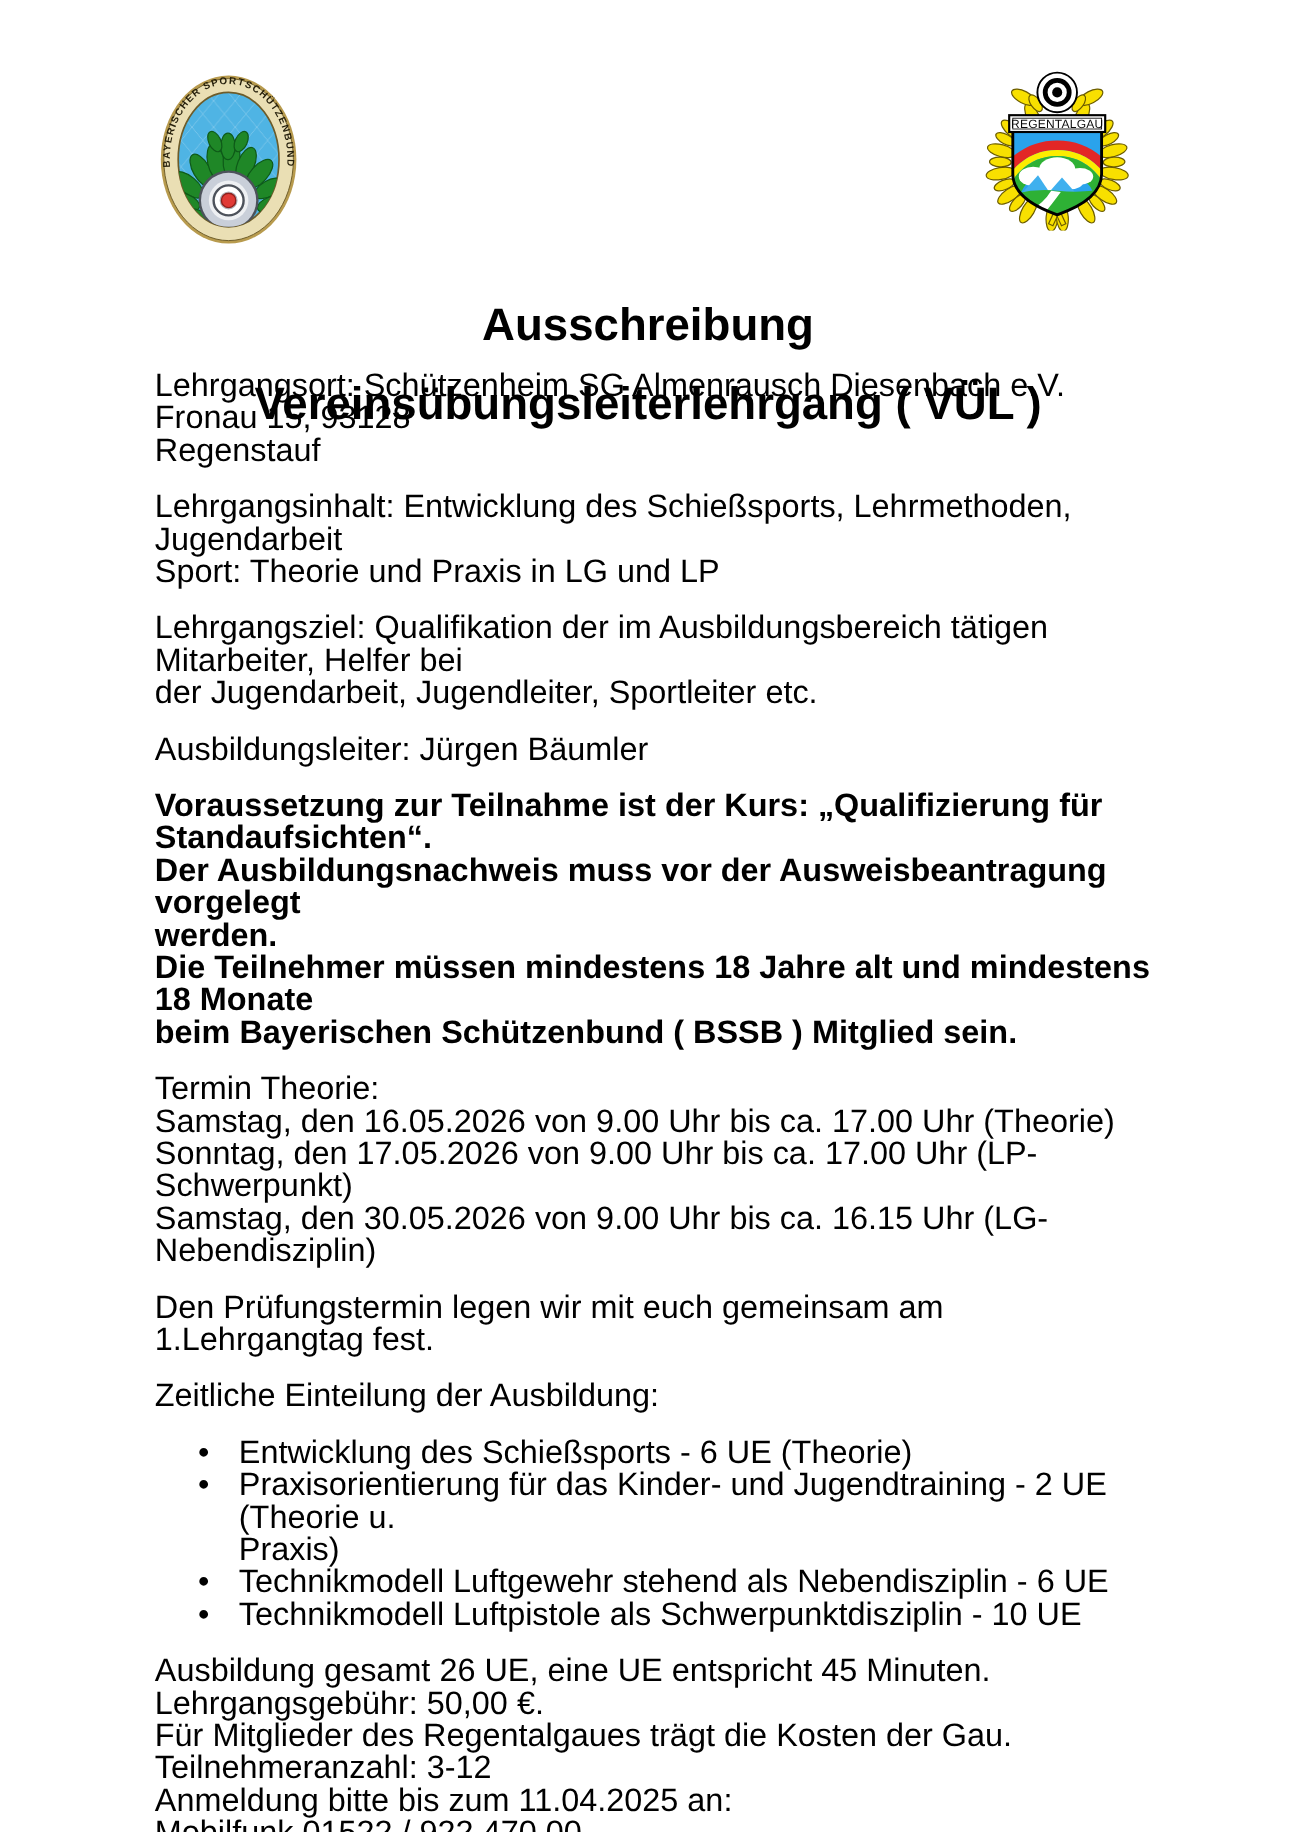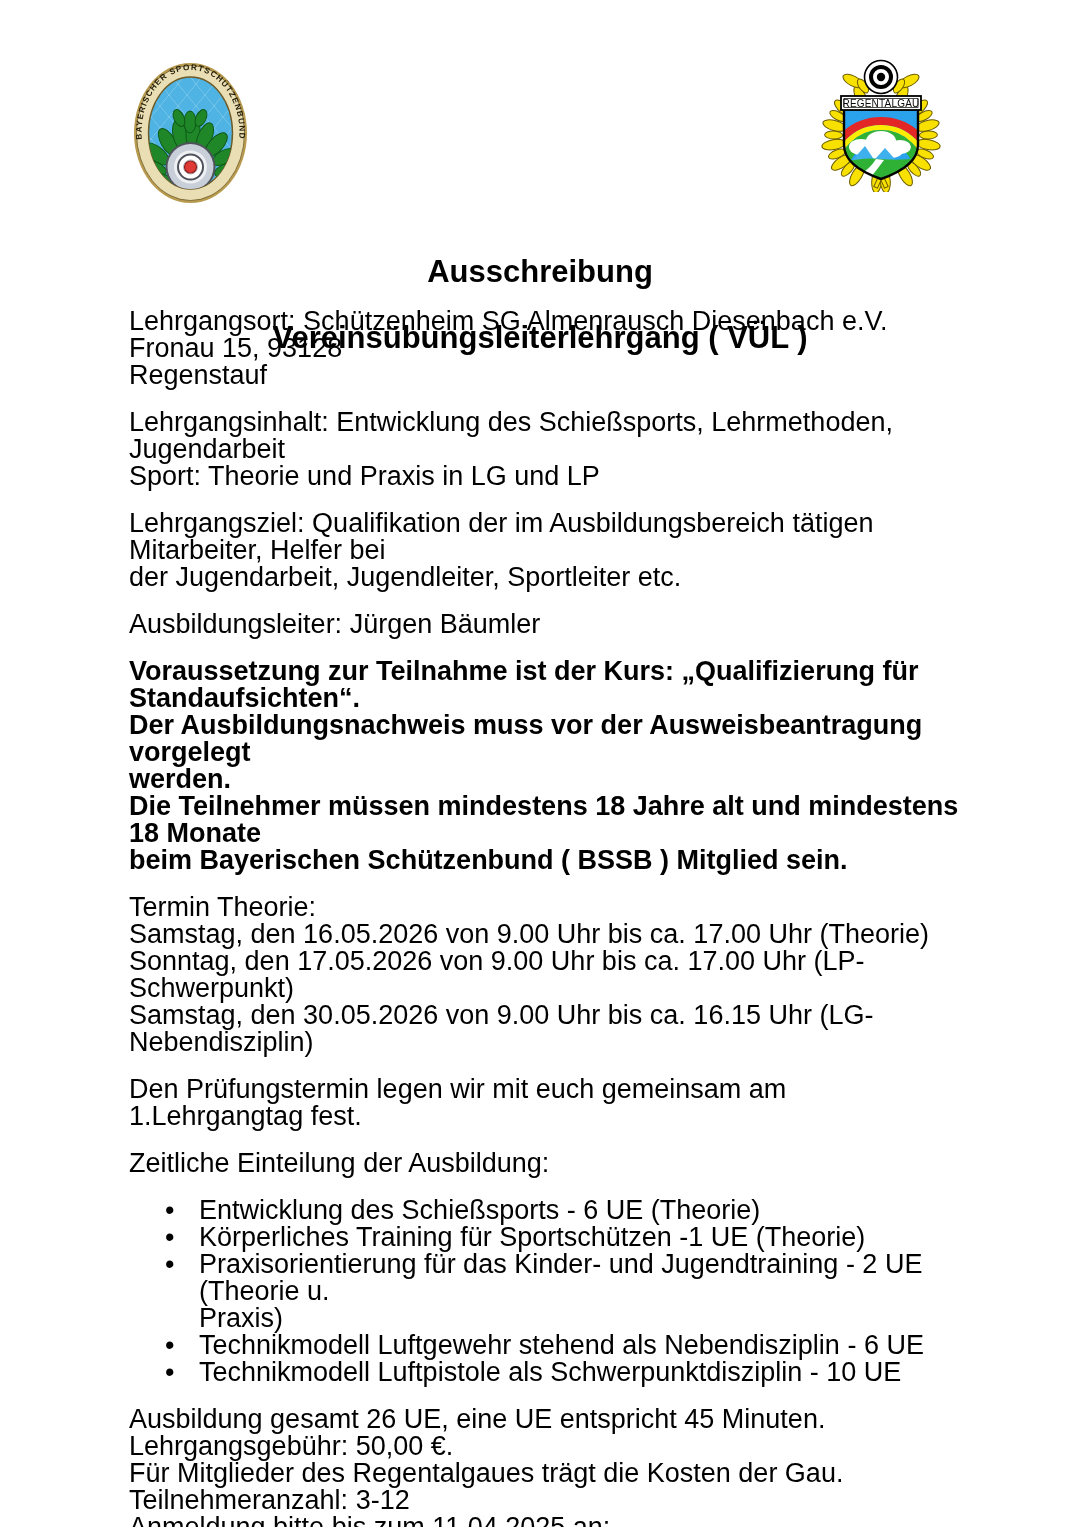--- a/index.html
+++ b/index.html
@@ -13,21 +13,21 @@
   }
   .page { position:absolute; inset:0; background:#ffffff; }
 
   .logo { position:absolute; }
   .logo-left  { left:133px; top:62px;  width:115px; height:142px; }
   .logo-right { left:815px; top:59px;  width:132px; height:133px; }
 
   .title {
     position:absolute; top:222px; left:0; width:1080px;
     text-align:center; font-weight:bold;
-    font-size:31px; line-height:33px;
+    font-size:38px; line-height:33px;
     white-space:pre-line;
   }
 
   .content {
     position:absolute; top:308px; left:129px; width:834px;
     font-size:27px; line-height:27px;
   }
   .para { margin:0 0 20px 0; white-space:pre-line; }
   .para.highlight { font-weight:bold; }
 
@@ -188,21 +188,20 @@
 Die Teilnehmer müssen mindestens 18 Jahre alt und mindestens 18 Monate
 beim Bayerischen Schützenbund ( BSSB ) Mitglied sein.</p>
     <p class="para">Termin Theorie:
 Samstag, den 16.05.2026 von 9.00 Uhr bis ca. 17.00 Uhr (Theorie)
 Sonntag, den 17.05.2026 von 9.00 Uhr bis ca. 17.00 Uhr (LP-Schwerpunkt)
 Samstag, den 30.05.2026 von 9.00 Uhr bis ca. 16.15 Uhr (LG-Nebendisziplin)</p>
     <p class="para">Den Prüfungstermin legen wir mit euch gemeinsam am 1.Lehrgangtag fest.</p>
     <p class="para">Zeitliche Einteilung der Ausbildung:</p>
     <ul class="bullets">
       <li>Entwicklung des Schießsports - 6 UE (Theorie)</li>
-      <li>Körperliches Training für Sportschützen -1 UE (Theorie)</li>
       <li>Praxisorientierung für das Kinder- und Jugendtraining - 2 UE (Theorie u.
 Praxis)</li>
       <li>Technikmodell Luftgewehr stehend als Nebendisziplin - 6 UE</li>
       <li>Technikmodell Luftpistole als Schwerpunktdisziplin - 10 UE</li>
     </ul>
     <p class="para">Ausbildung gesamt 26 UE, eine UE entspricht 45 Minuten.
 Lehrgangsgebühr: 50,00 €.
 Für Mitglieder des Regentalgaues trägt die Kosten der Gau.
 Teilnehmeranzahl: 3-12
 Anmeldung bitte bis zum 11.04.2025 an:

